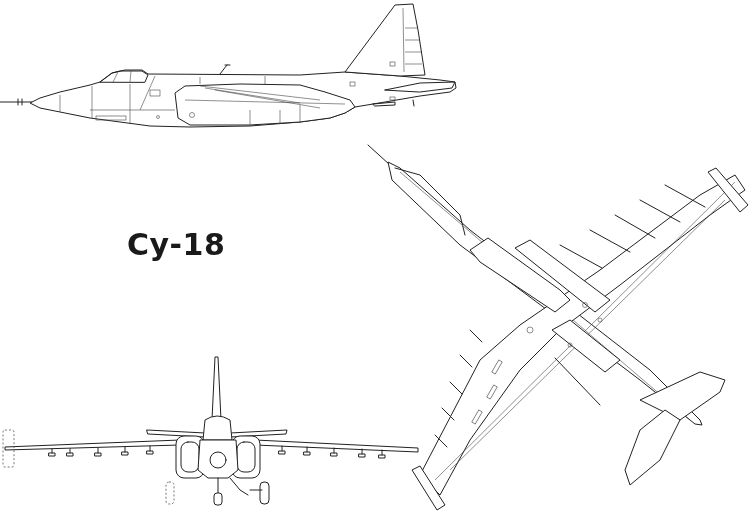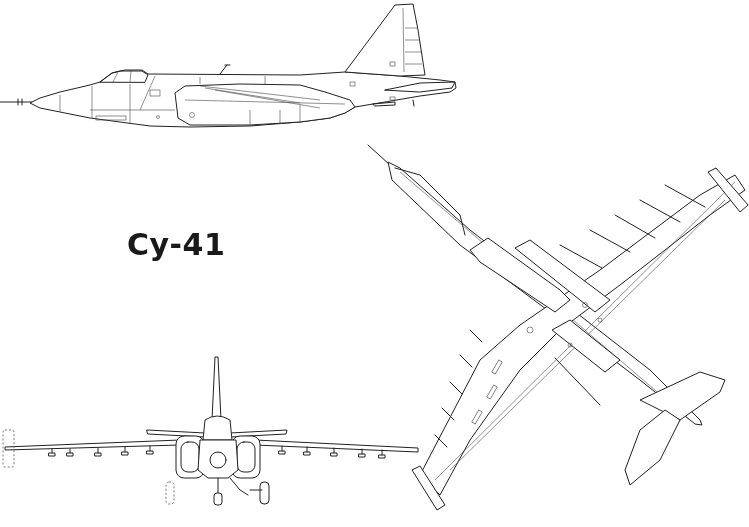--- a/index.html
+++ b/index.html
@@ -183,14 +183,14 @@
       <circle class="thin" cx="600" cy="320" r="2"></circle>
       <circle class="thin" cx="570" cy="345" r="2"></circle>
       <rect class="thin" x="495" y="360" width="4" height="14" transform="rotate(30 497 367)"></rect>
       <rect class="thin" x="490" y="385" width="4" height="14" transform="rotate(30 492 392)"></rect>
       <rect class="thin" x="475" y="410" width="4" height="14" transform="rotate(30 477 417)"></rect>
 
       <line class="ln" x1="555" y1="358" x2="600" y2="405"></line>
     </g>
   </svg>
 
-  <div class="title-label">Су-41</div>
+  <div class="title-label">Су-18</div>
 </div>
 
 </body></html>

